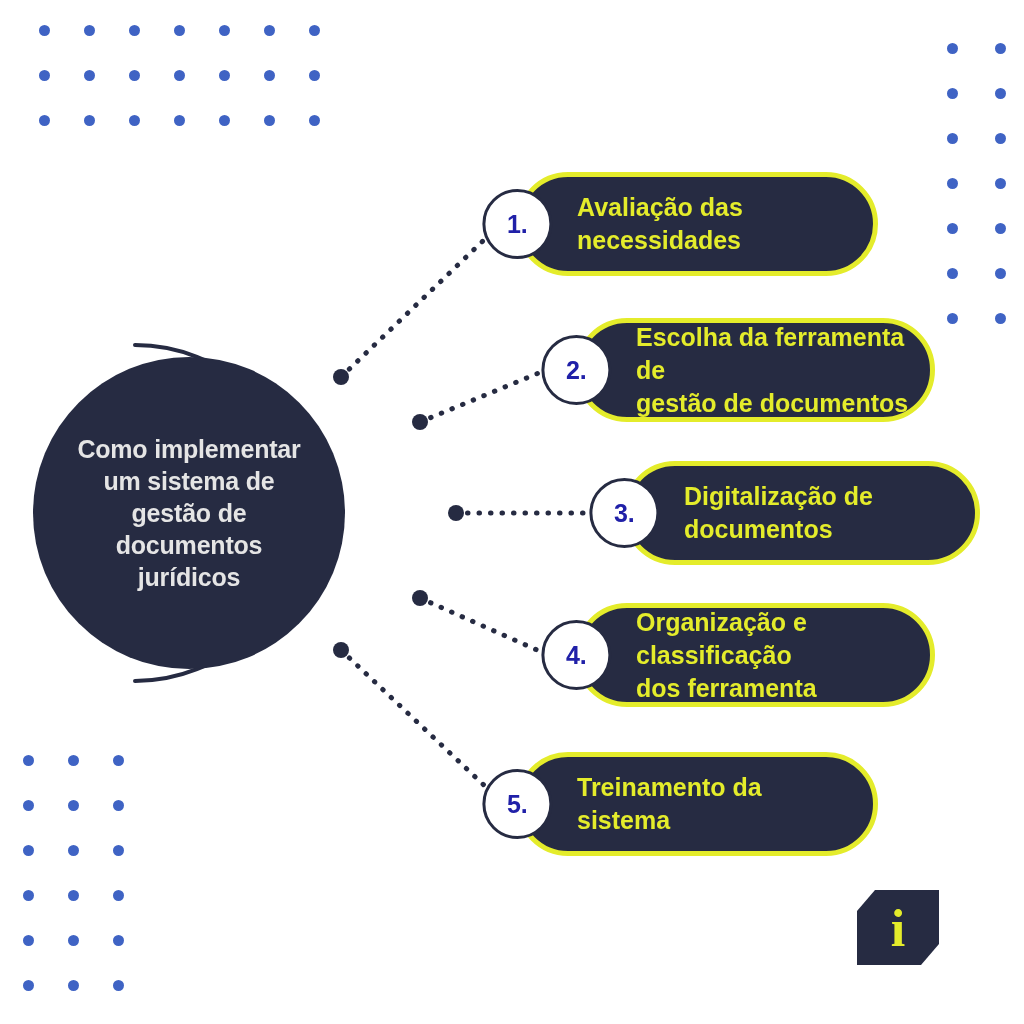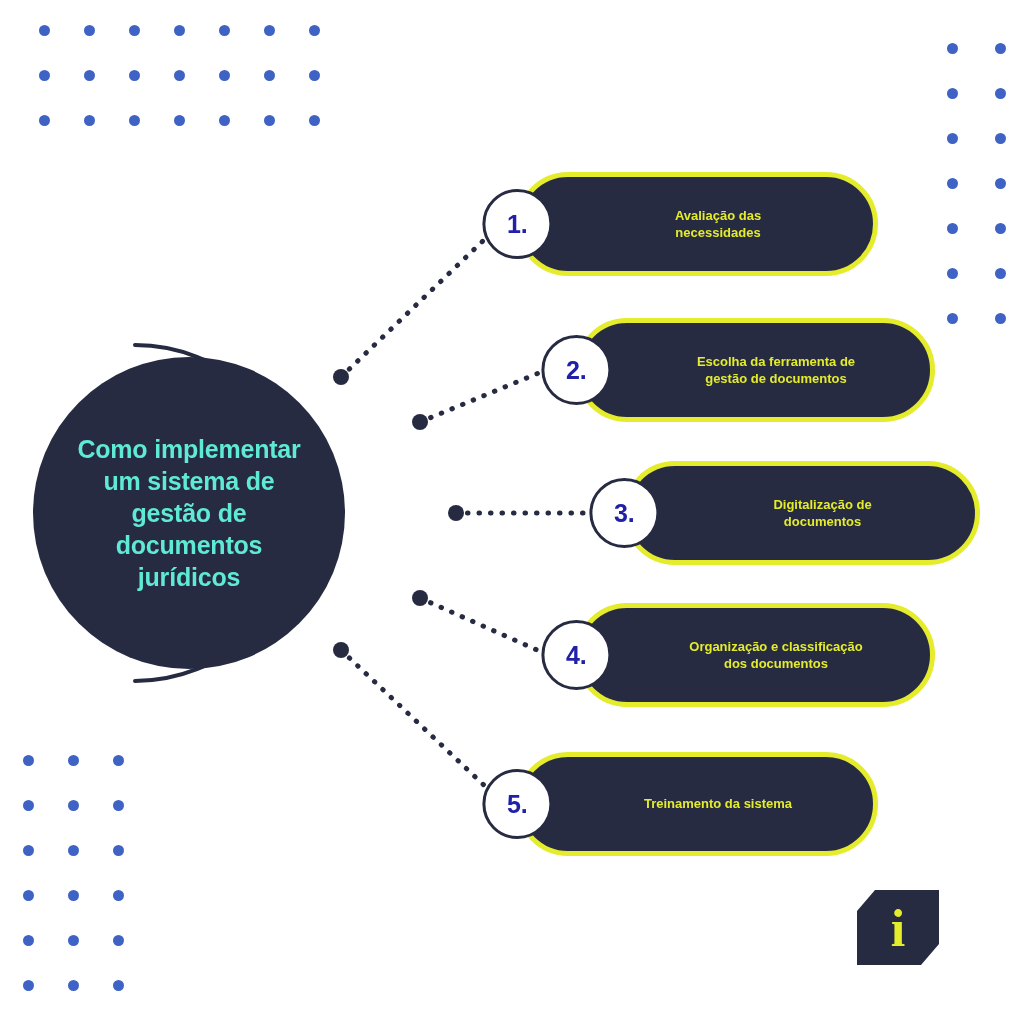--- a/index.html
+++ b/index.html
@@ -56,21 +56,21 @@
     top: 0;
     width: 312px;
     height: 312px;
     border-radius: 50%;
     background: #262b42;
     display: flex;
     align-items: center;
     justify-content: center;
   }
   #hub-title {
-    color: #5eead4;
+    color: #e5e5e5;
     font-size: 25px;
     font-weight: bold;
     line-height: 1.28;
     text-align: center;
     letter-spacing: -0.2px;
     width: 252px;
     white-space: pre-line;
   }
 
   
@@ -96,24 +96,24 @@
     height: 100%;
     box-sizing: border-box;
     background: #262b42;
     border: 5px solid #e4ec2b;
     border-radius: 52px;
     display: flex;
     align-items: center;
   }
   .step-label {
     color: #e4ec2b;
-    font-size: 13px;
+    font-size: 25px;
     font-weight: bold;
     line-height: 1.32;
-    text-align: center;
+    text-align: left;
     white-space: pre-line;
     width: 100%;
     padding-left: 56px;
     padding-right: 14px;
     box-sizing: border-box;
   }
   .step-badge {
     position: absolute;
     top: 50%;
     left: 0;
@@ -269,21 +269,21 @@
 documentos</div>
     </div>
     <div class="step-badge">
       <span class="step-number">3.</span>
     </div>
   </div>
 
   <div class="step" style="left:575px; top:603px; width:360px;">
     <div class="step-pill">
       <div class="step-label">Organização e classificação
-dos documentos</div>
+dos ferramenta</div>
     </div>
     <div class="step-badge">
       <span class="step-number">4.</span>
     </div>
   </div>
 
   <div class="step" style="left:516px; top:752px; width:362px;">
     <div class="step-pill">
       <div class="step-label">Treinamento da sistema</div>
     </div>

